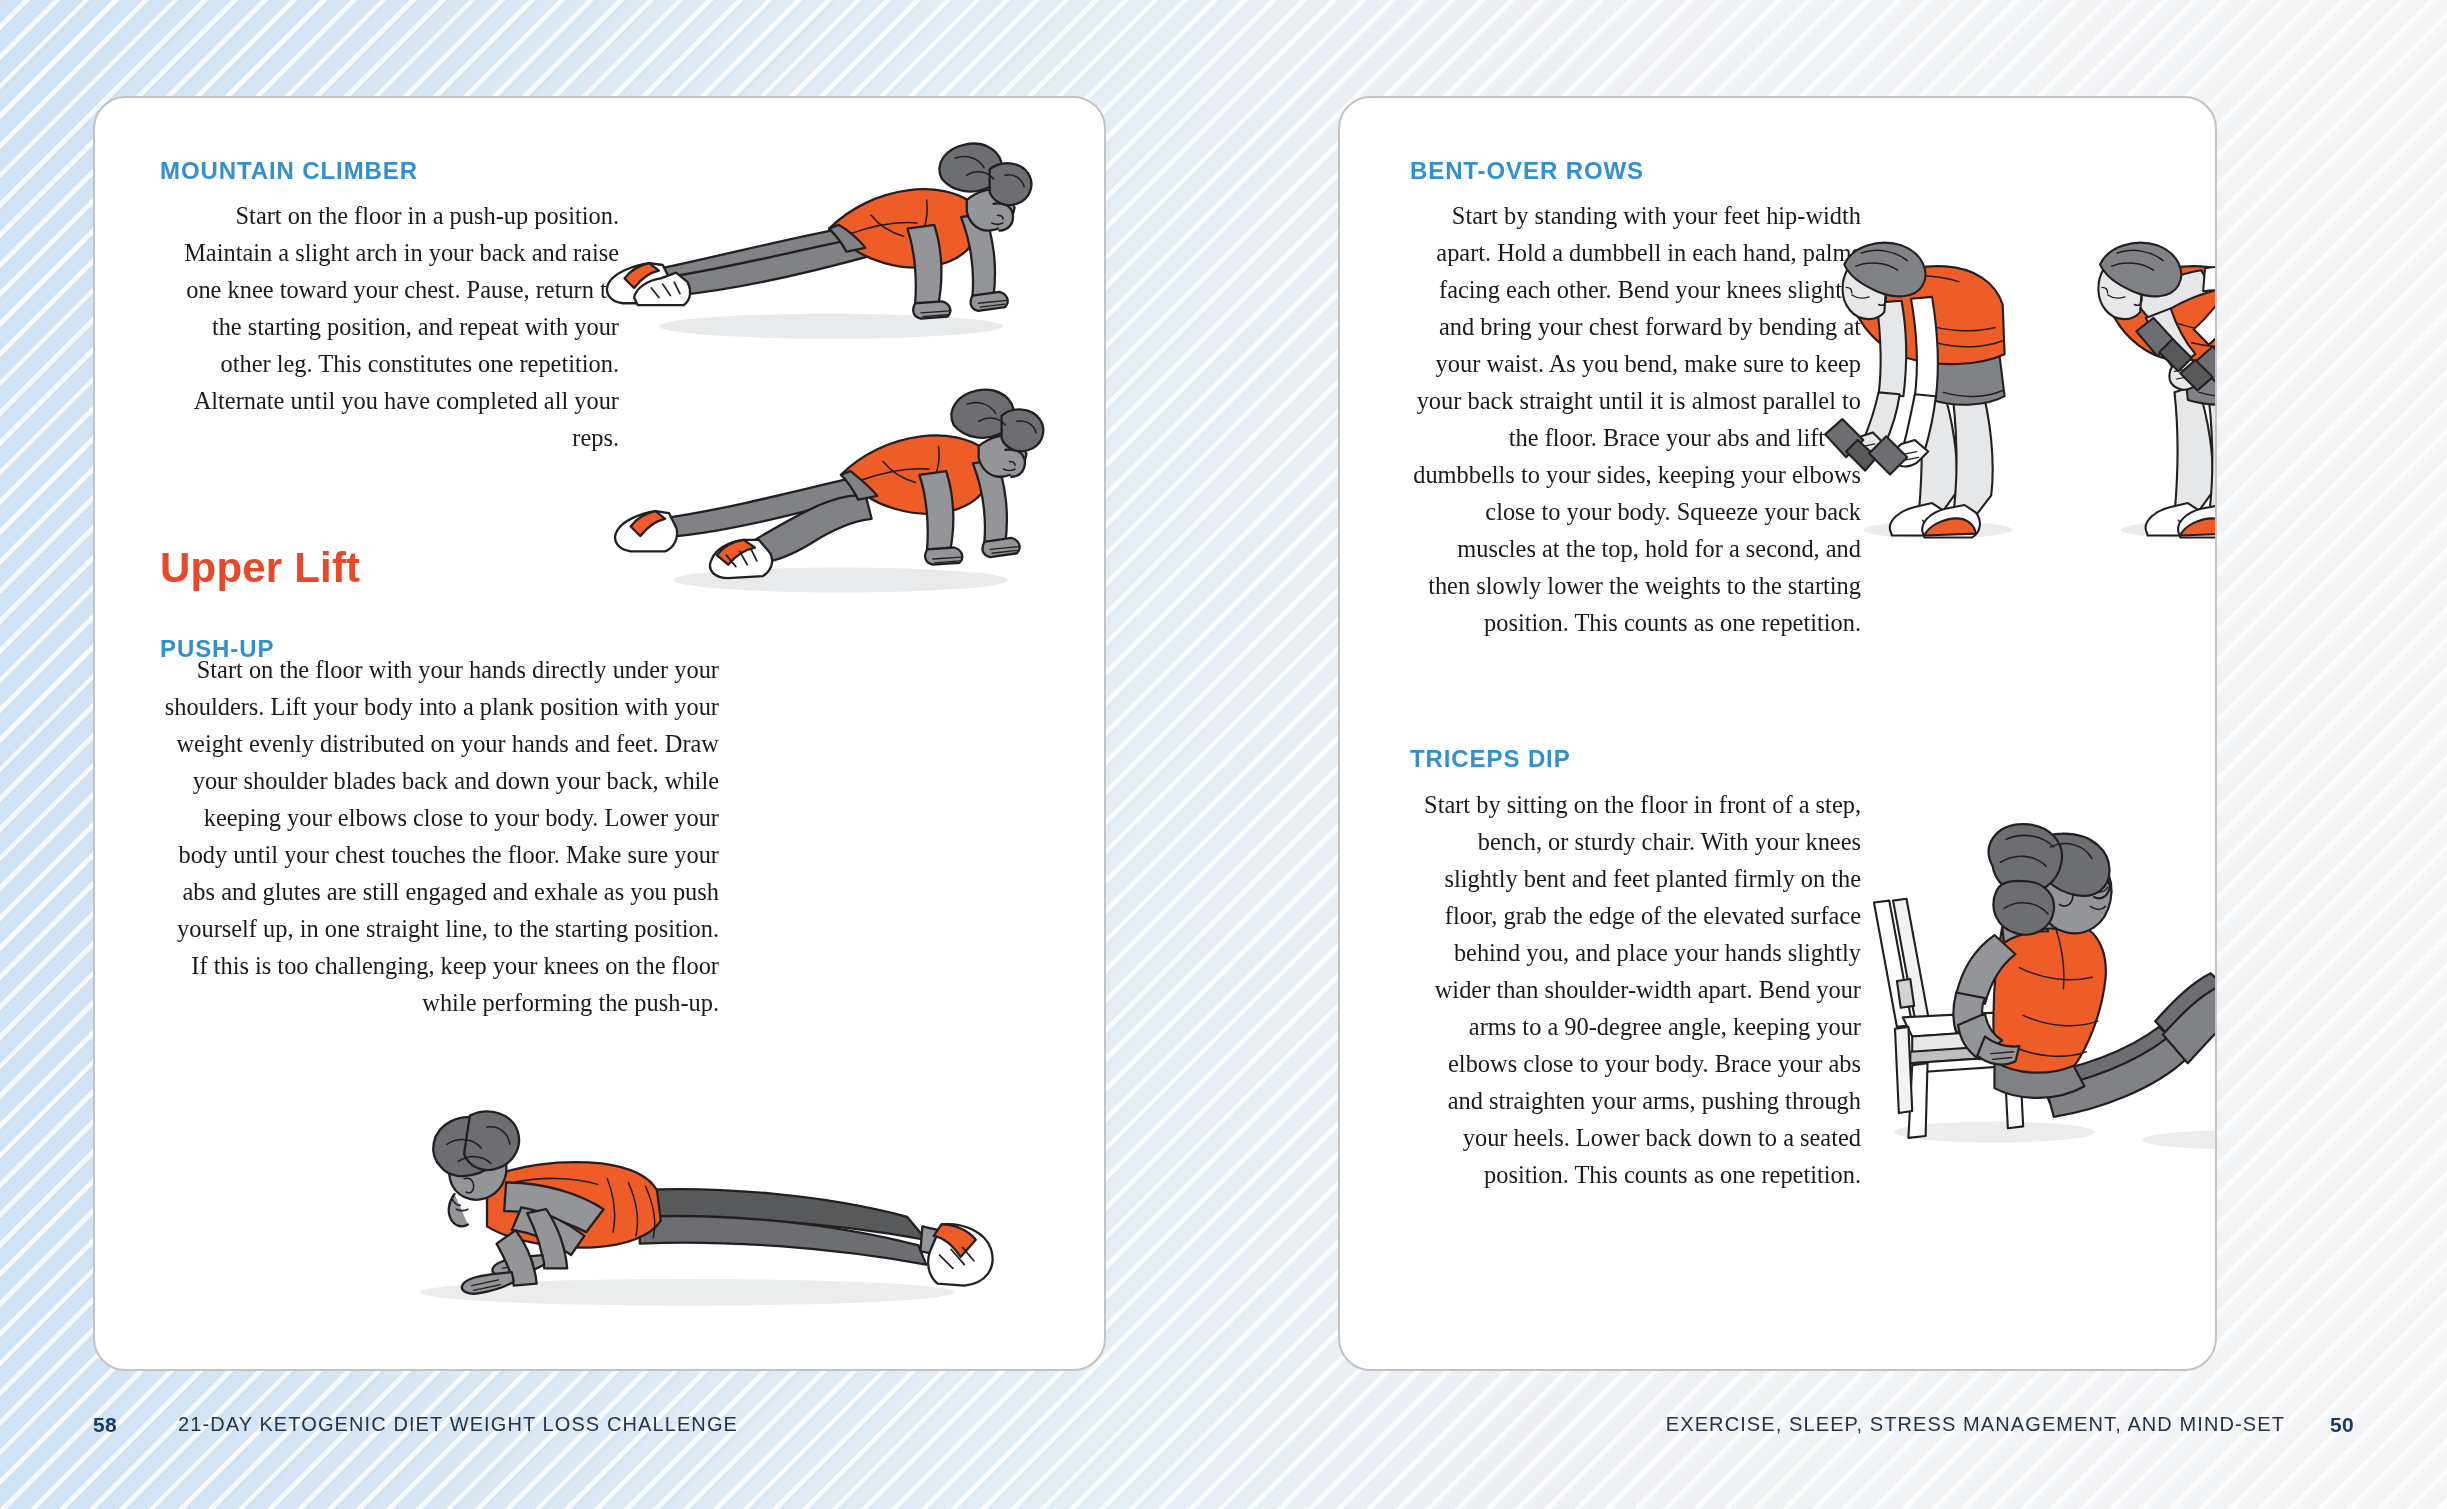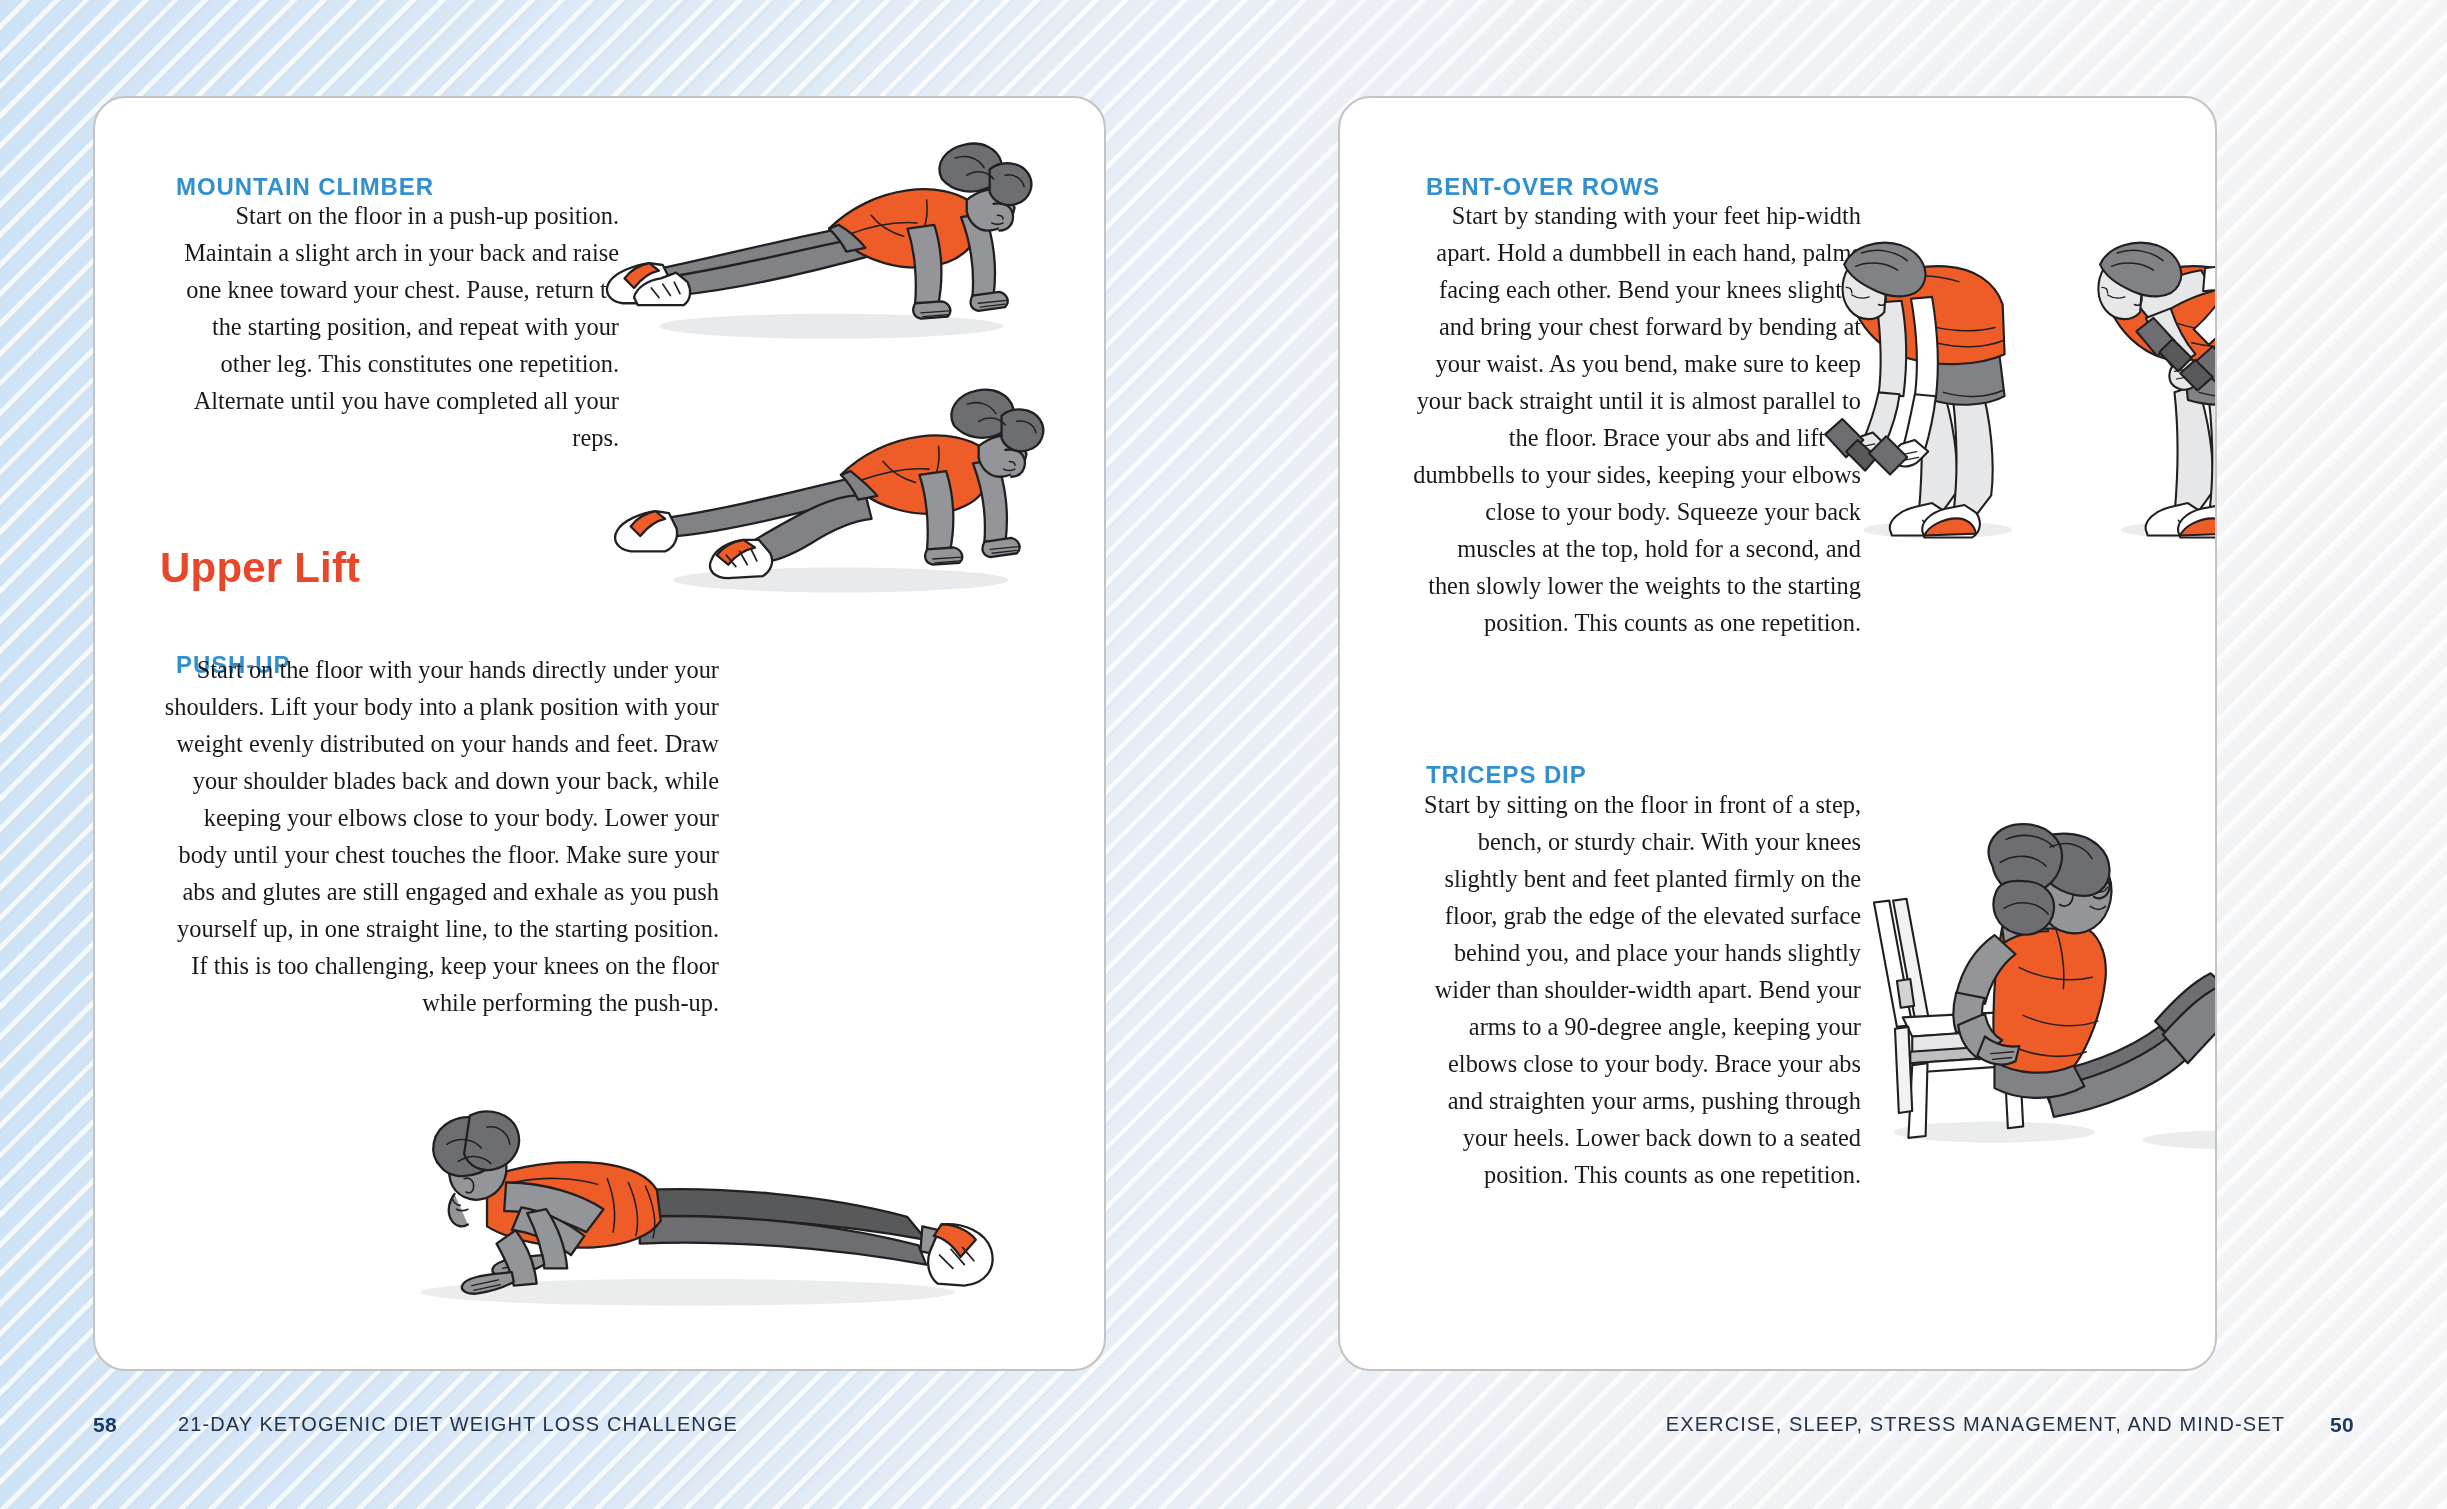--- a/index.html
+++ b/index.html
@@ -65,21 +65,21 @@
 
   .page-inner { position: relative; width: 100%; height: 100%; }
 
   
   .ex-heading {
     font-family: "Liberation Sans", sans-serif;
     font-weight: bold;
     font-size: 24px;
     letter-spacing: 0.9px;
     color: #3390CE;
-    margin: 16px;
+    margin: 0;
     text-transform: uppercase;
   }
   .section-heading {
     font-family: "Liberation Sans", sans-serif;
     font-weight: bold;
     font-size: 42px;
     letter-spacing: 0.2px;
     color: #E8482A;
     margin: 0;
   }

